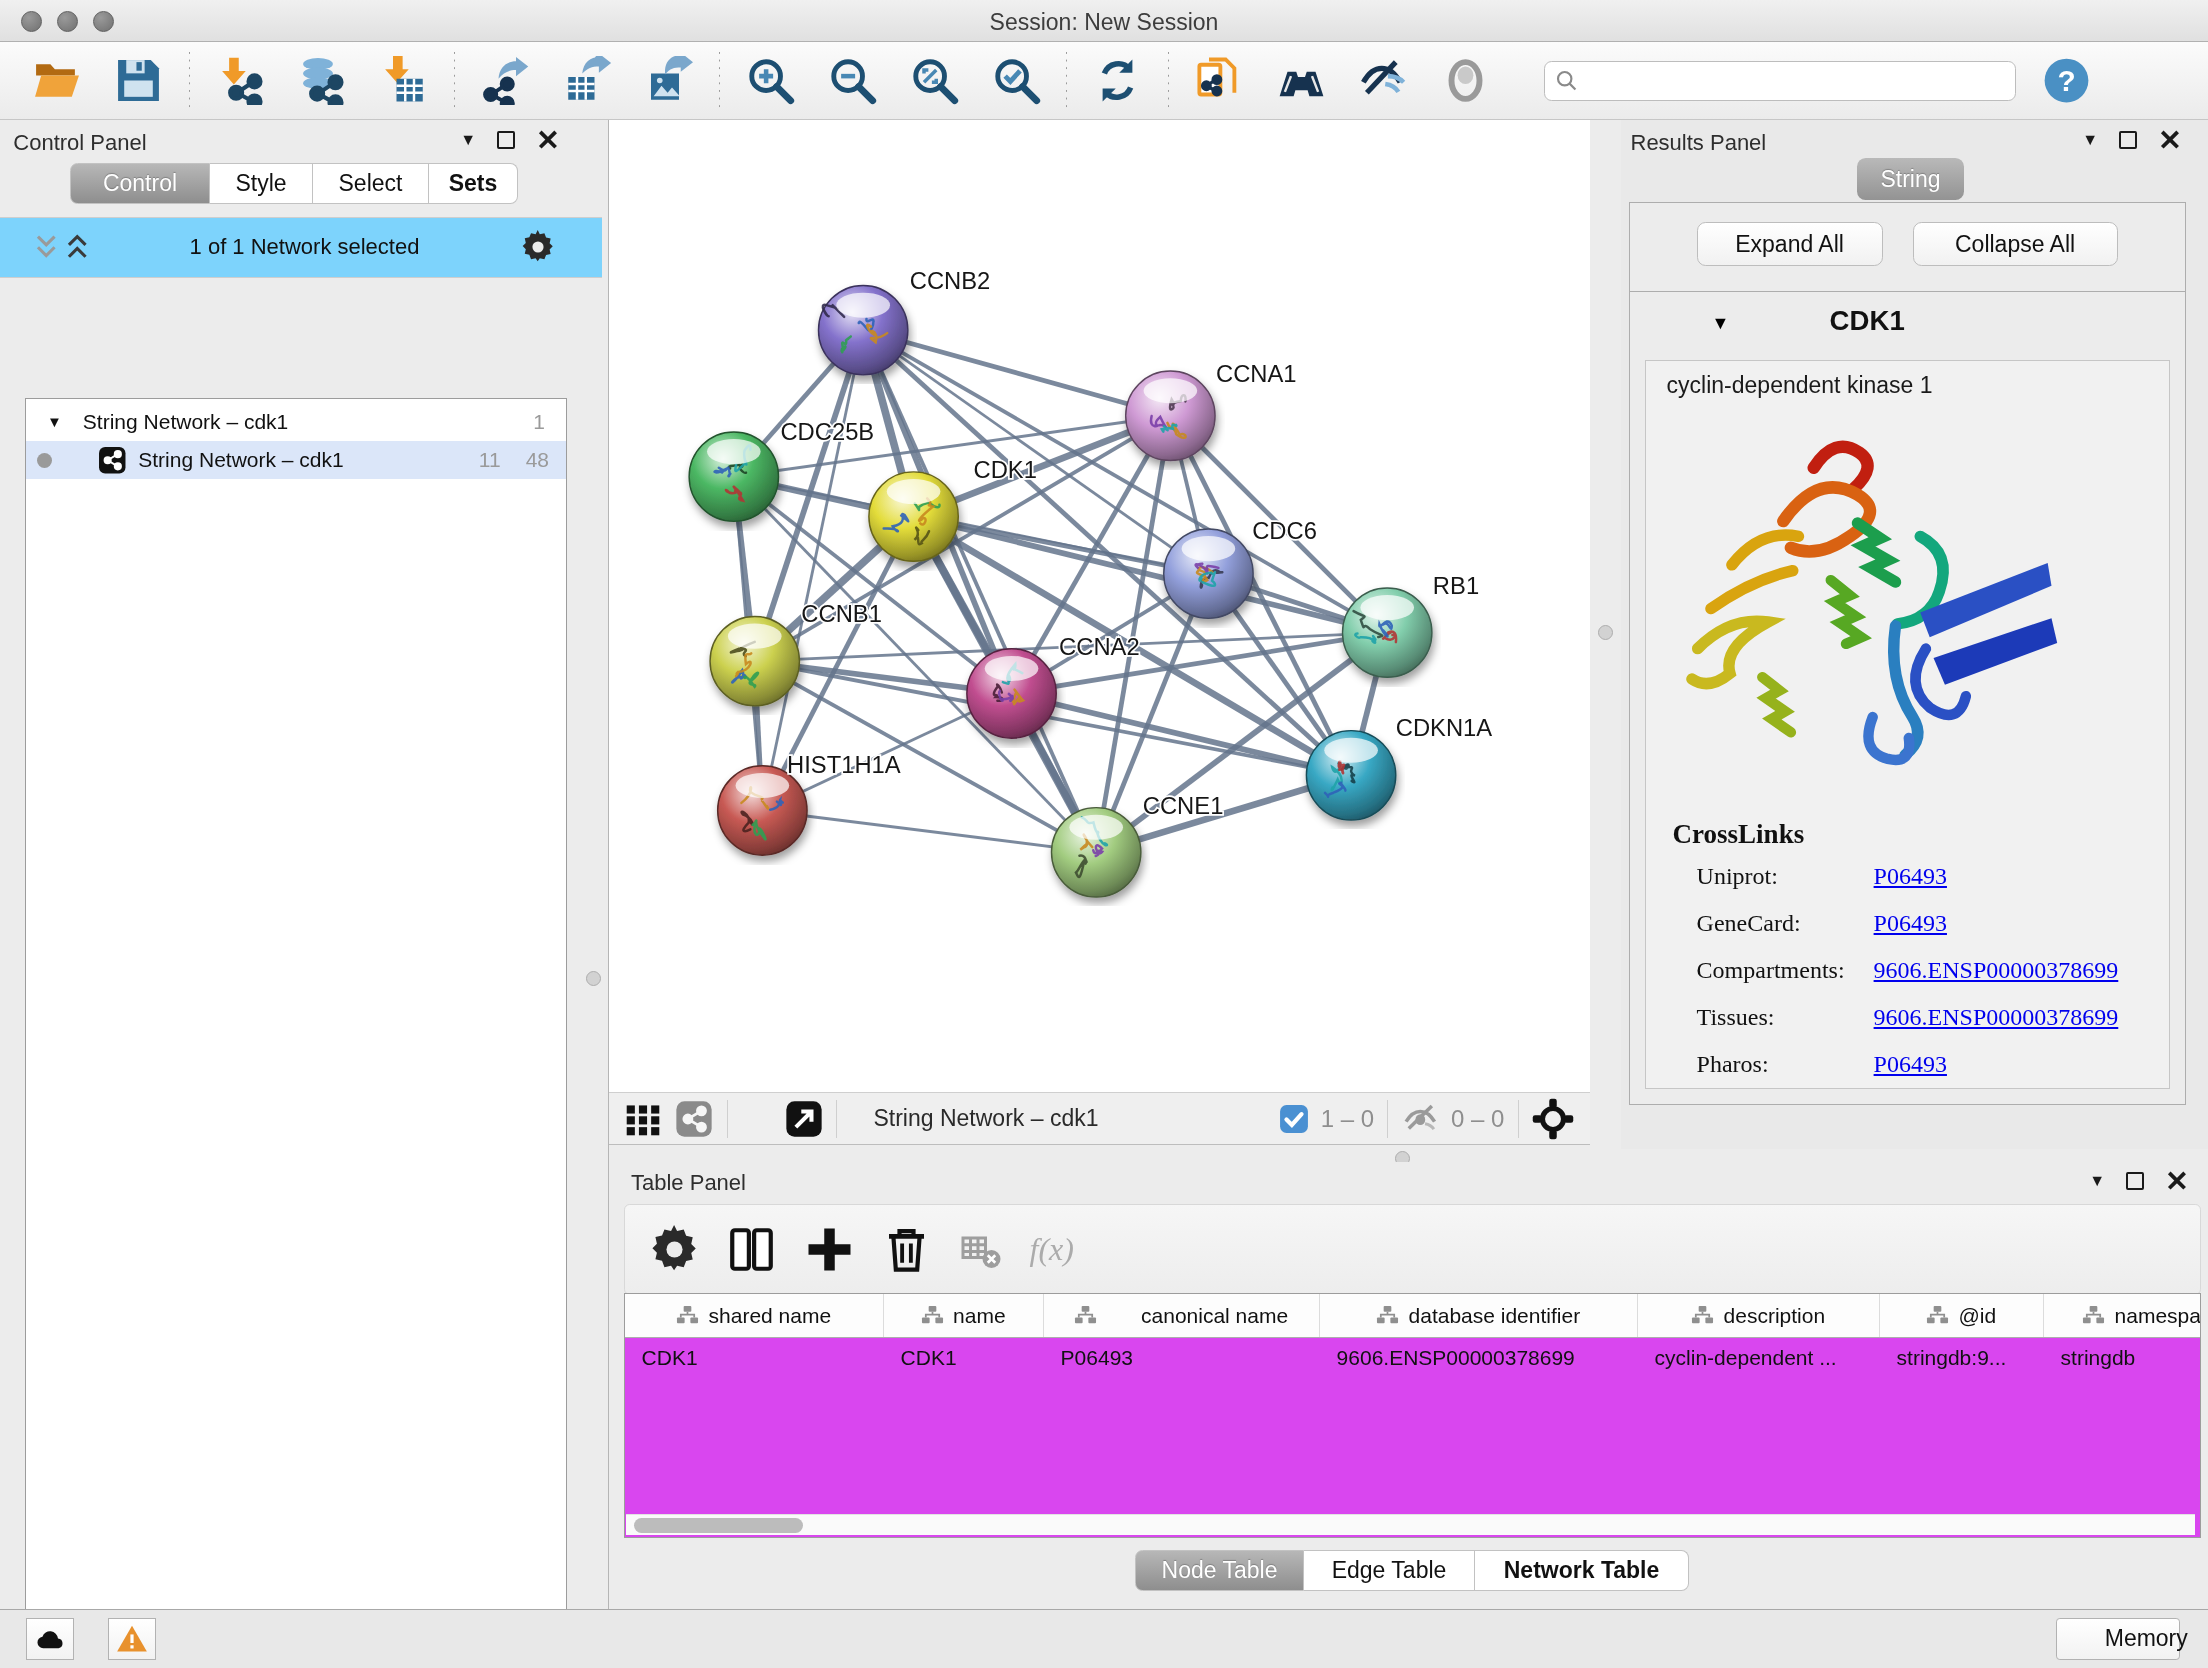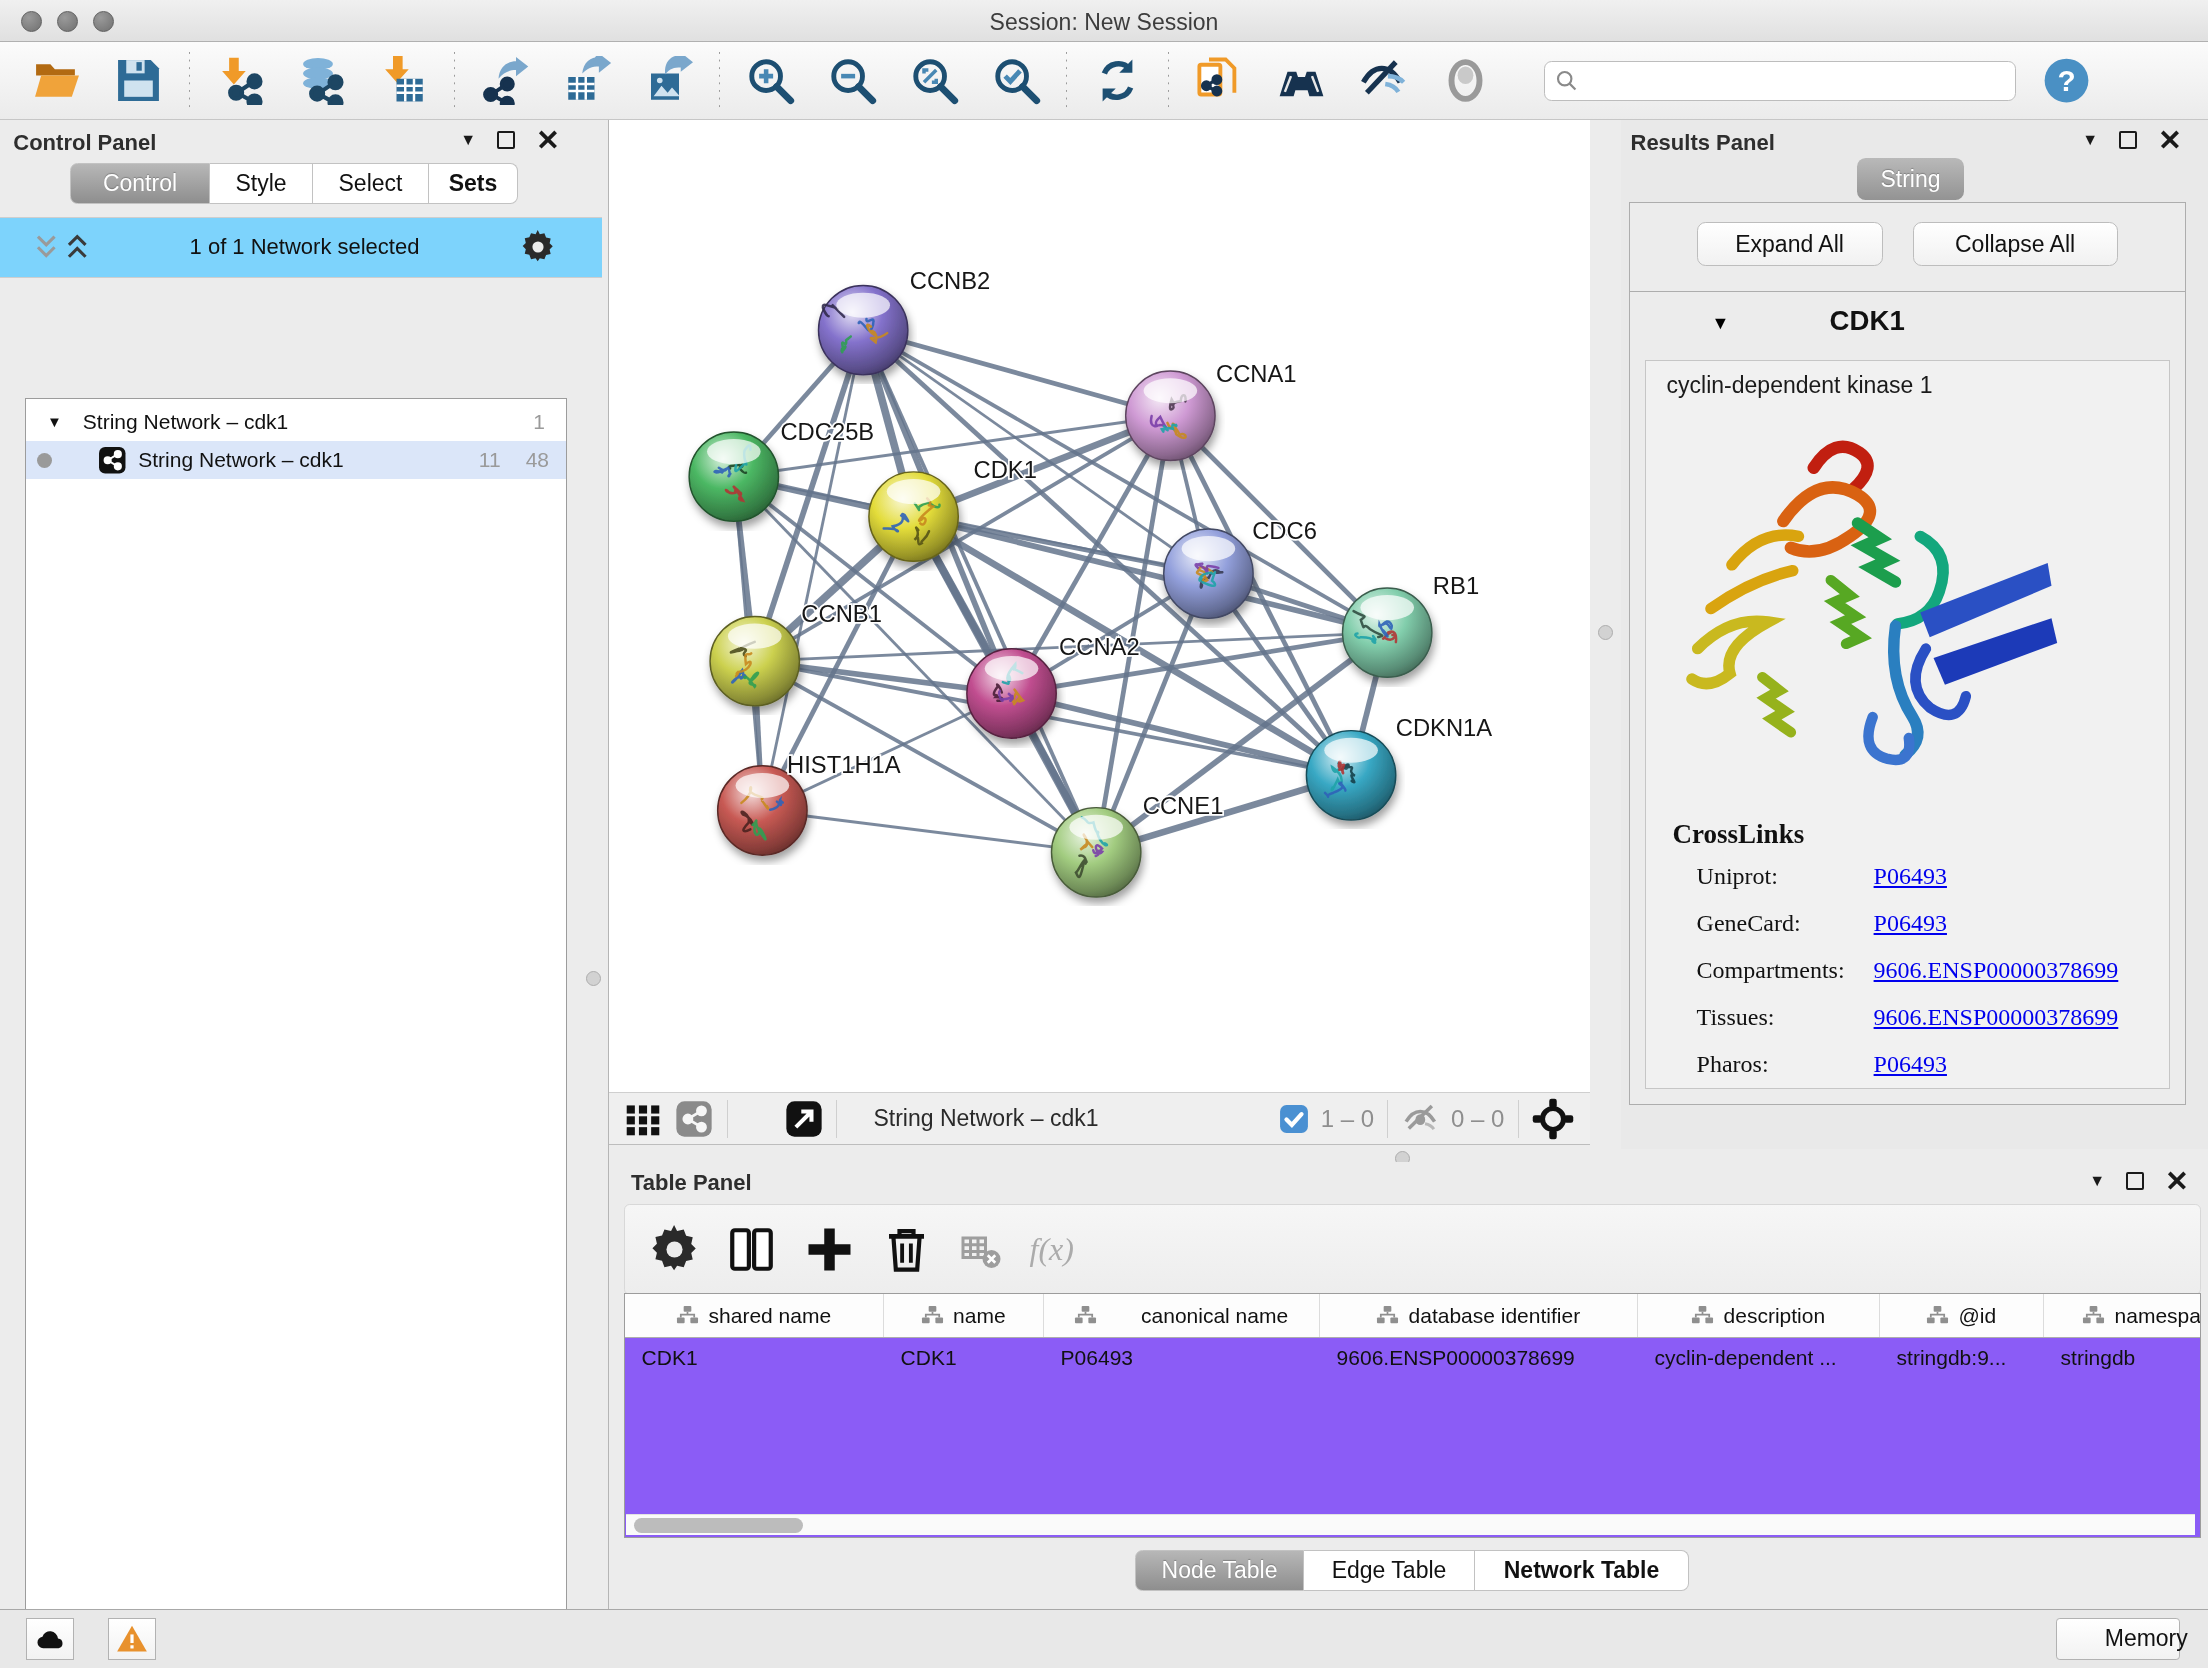--- a/index.html
+++ b/index.html
@@ -23,21 +23,21 @@
   .tb { width:59px; height:59px; margin:0 11.4px; display:flex; align-items:center; justify-content:center; }
   .tb .svg-icon { width:49px; height:49px; }
   .tsep { width:1px; height:57px; margin:0 9.5px;
     background-image:linear-gradient(#9a9a9a 30%, transparent 30%); background-size:1px 7.6px; }
   #search-wrap { margin-left:38px; width:472px; height:40px; background:#fff; border:1px solid #bdbdbd;
     border-radius:7.6px; display:flex; align-items:center; padding:0 9.5px; }
   #search-wrap .svg-icon { width:25px; height:25px; margin-right:7.6px; }
   #search-input { border:none; outline:none; flex:1; font-size:21px; font-family:"Liberation Sans",sans-serif; background:transparent; }
 
   
-  .panel-title { font-size:22px; color:#2e2e2e;font-weight:bold; }
+  .panel-title { font-size:22px; color:#2e2e2e; }
   .panel-icons { display:flex; align-items:center; gap:21px; }
   .mini-tri { font-size:16px; color:#1a1a1a; }
   .mini-float { width:18px; height:18px; border:2.4px solid #1a1a1a; border-radius:1.9px; }
   .mini-x { font-size:28.5px; font-weight:bold; color:#1a1a1a; line-height:18px; }
 
   
   .tab { height:41px; display:flex; align-items:center; justify-content:center;
     font-size:23px; background:#fff; color:#111; border:1px solid #c2c2c2; border-left:none; }
   .tab.first { border-left:1px solid #c2c2c2; border-radius:7.6px 0 0 7.6px; }
   .tab.last { border-radius:0 7.6px 7.6px 0;font-weight:bold; }
@@ -69,21 +69,21 @@
   .serif { font-family:"Liberation Serif", serif; }
   .cl-row { display:flex; margin:0 0 20px 0; }
   .cl-label { width:177px; font-size:24px; color:#111; }
   .cl-value { font-size:24px; color:#0000EE; text-decoration:underline; }
 
   
   #table-panel { left:616px; top:1162px; width:1592px; height:447px; background:#ececec; }
   #tp-toolbar { left:7.6px; top:42px; width:1577px; height:91px; background:linear-gradient(#f6f6f6,#ededed);
     border:1px solid #d8d8d8; border-radius:5.7px; display:flex; align-items:center; }
   .tp-ic { width:49px; height:49px; margin:0 14.3px; }
-  #tp-table { left:7.6px; top:131px; width:1577px; height:245px; background:#8b5cf6; border:1.9px solid #9c9c9c; overflow:hidden; }
+  #tp-table { left:7.6px; top:131px; width:1577px; height:245px; background:#d946ef; border:1.9px solid #9c9c9c; overflow:hidden; }
   #tp-header { display:flex; height:44px; border-bottom:1.9px solid #adadad; background:#fdfdfd; }
   .th { display:flex; align-items:center; justify-content:center; gap:9.5px; font-size:21px; color:#111;
     border-right:1px solid #dcdcdc; overflow:hidden; white-space:nowrap; flex:none; }
   .th .svg-icon { width:23px; height:23px; flex:none; }
   .tr { display:flex; height:42px; }
   .td { font-size:21px; color:#111; padding:7.6px 0 0 17px; overflow:hidden; white-space:nowrap; flex:none; }
   #tp-scroll { position:absolute; left:1.9px; bottom:1.9px; width:1569px; height:21px; background:#fafafa; border-top:1px solid #e2e2e2; }
   #tp-thumb { position:absolute; left:7.6px; top:2.9px; width:169px; height:15px; border-radius:7.6px; background:#bcbcbc; }
   #tp-tabs { left:0; right:0; top:388px; display:flex; justify-content:center; }
 

